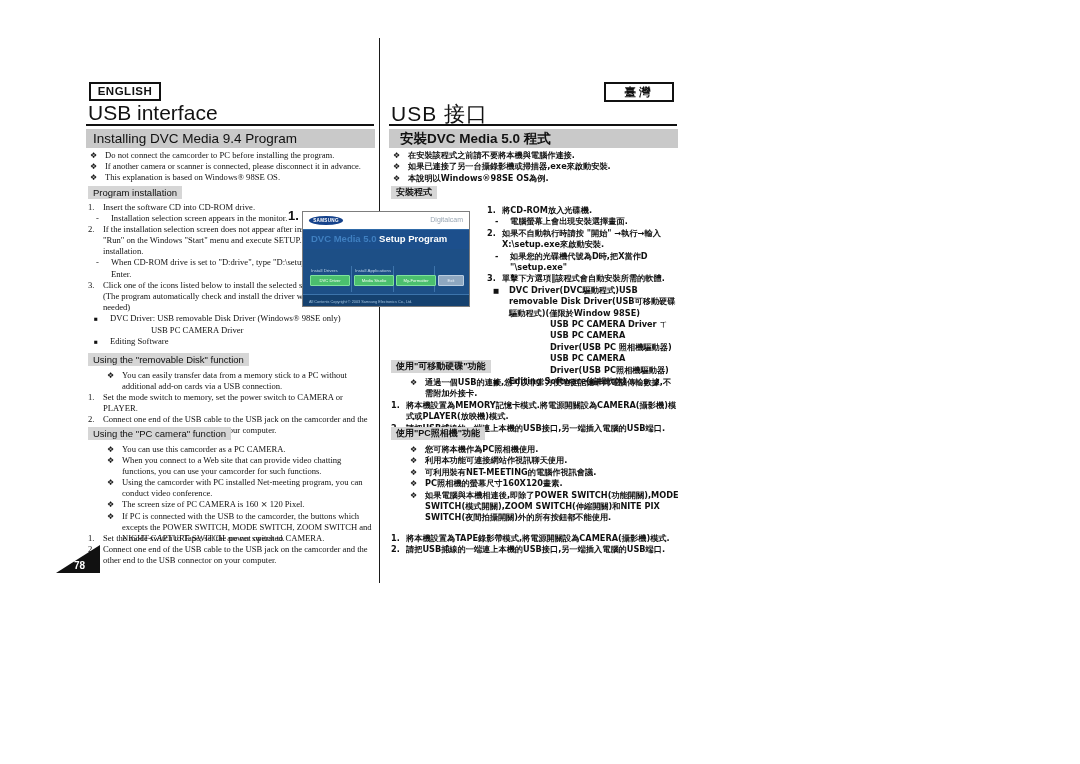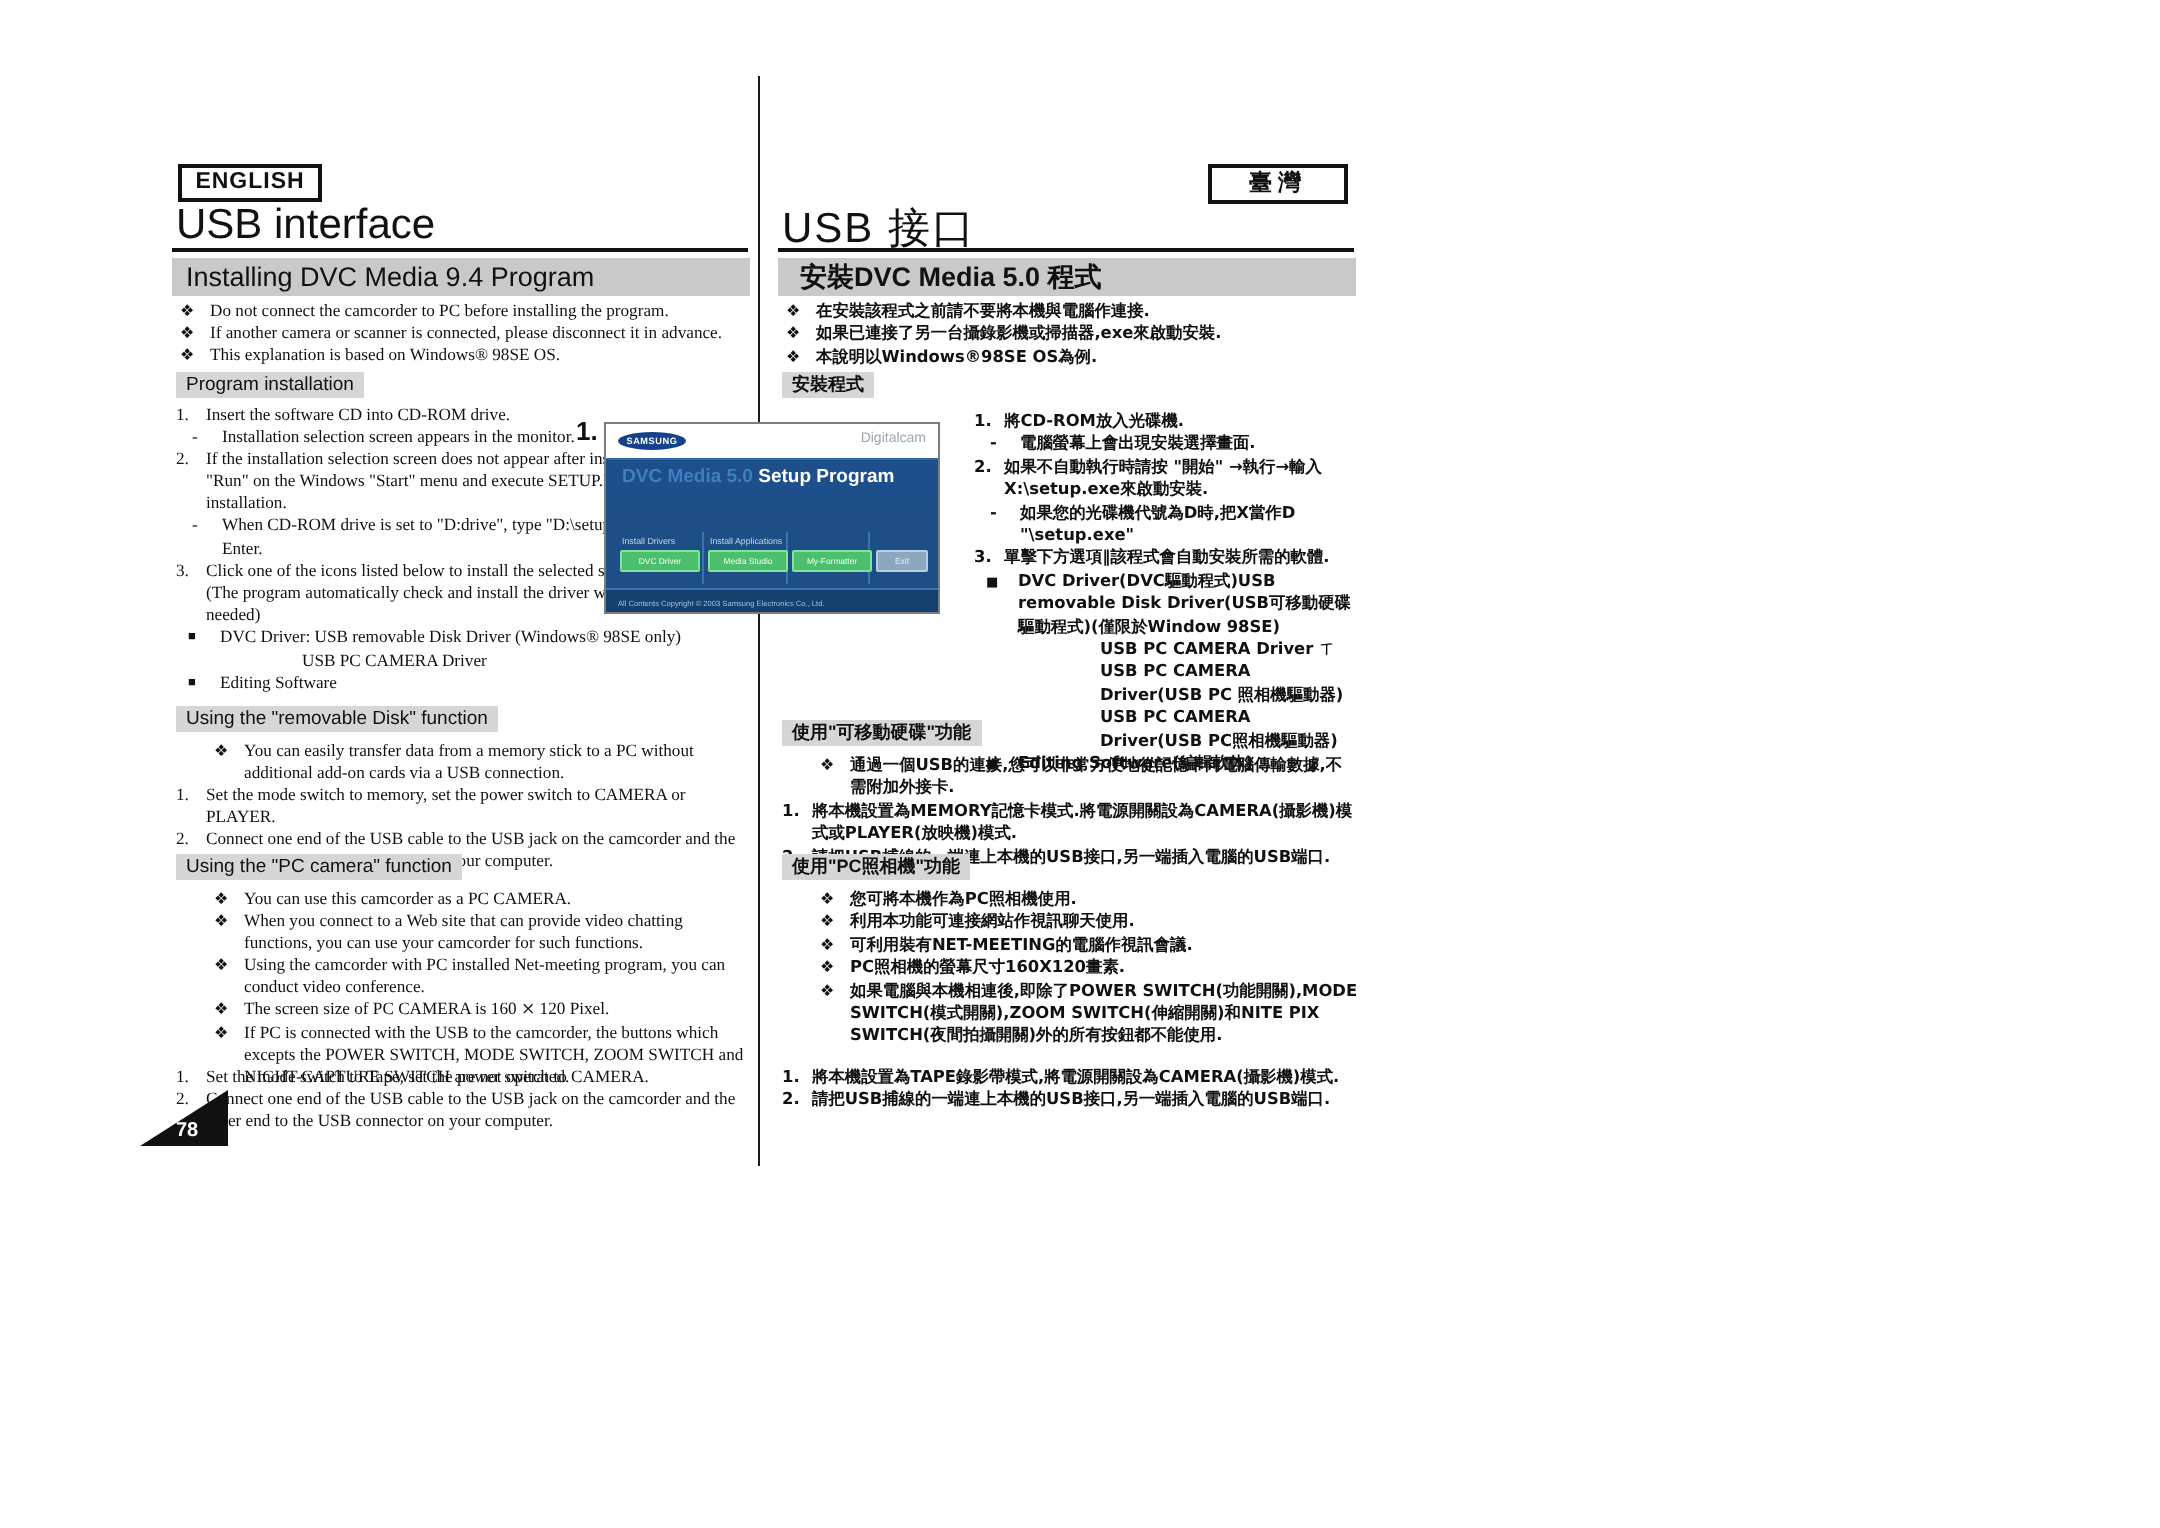--- a/index.html
+++ b/index.html
@@ -270,21 +270,21 @@
     top: 208px;
     font-family: "Liberation Sans", "DejaVu Sans", sans-serif;
     font-size: 13px;
     font-weight: bold;
     color: #111;
   }
 
   
   .page-corner {
     position: absolute;
-    left: 70px;
+    left: 56px;
     top: 545px;
     width: 44px;
     height: 28px;
   }
   .page-corner .tri {
     position: absolute;
     left: 0; top: 0;
     width: 0; height: 0;
     border-left: 44px solid transparent;
     border-bottom: 28px solid #111;

